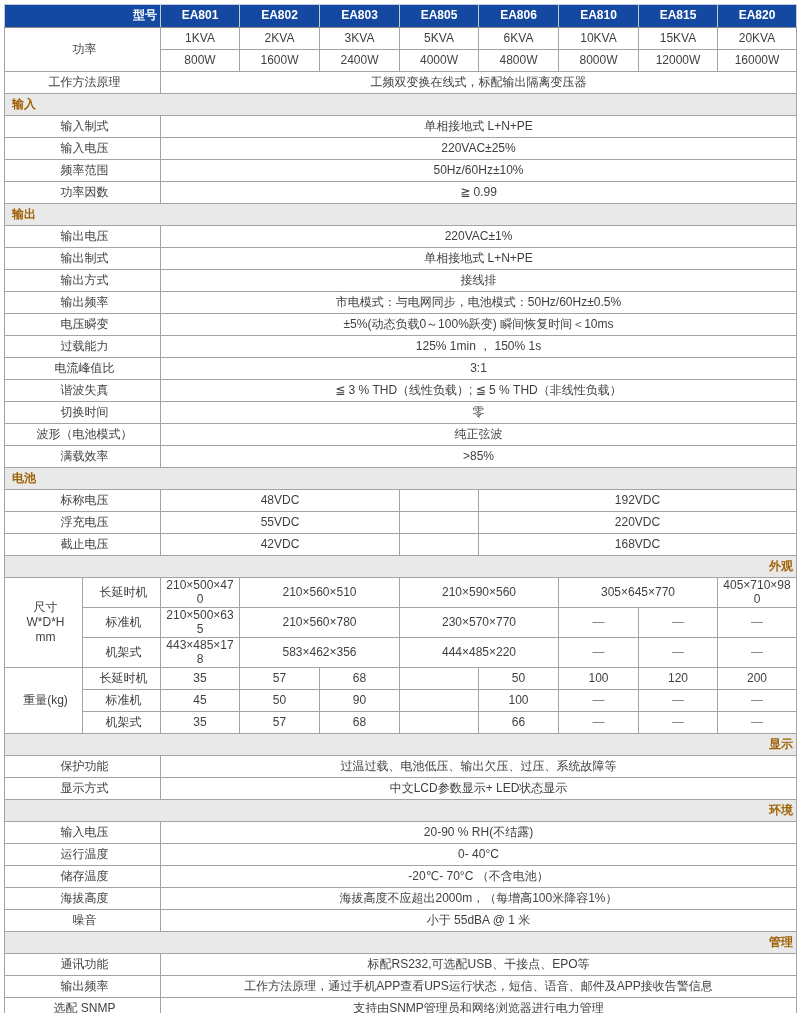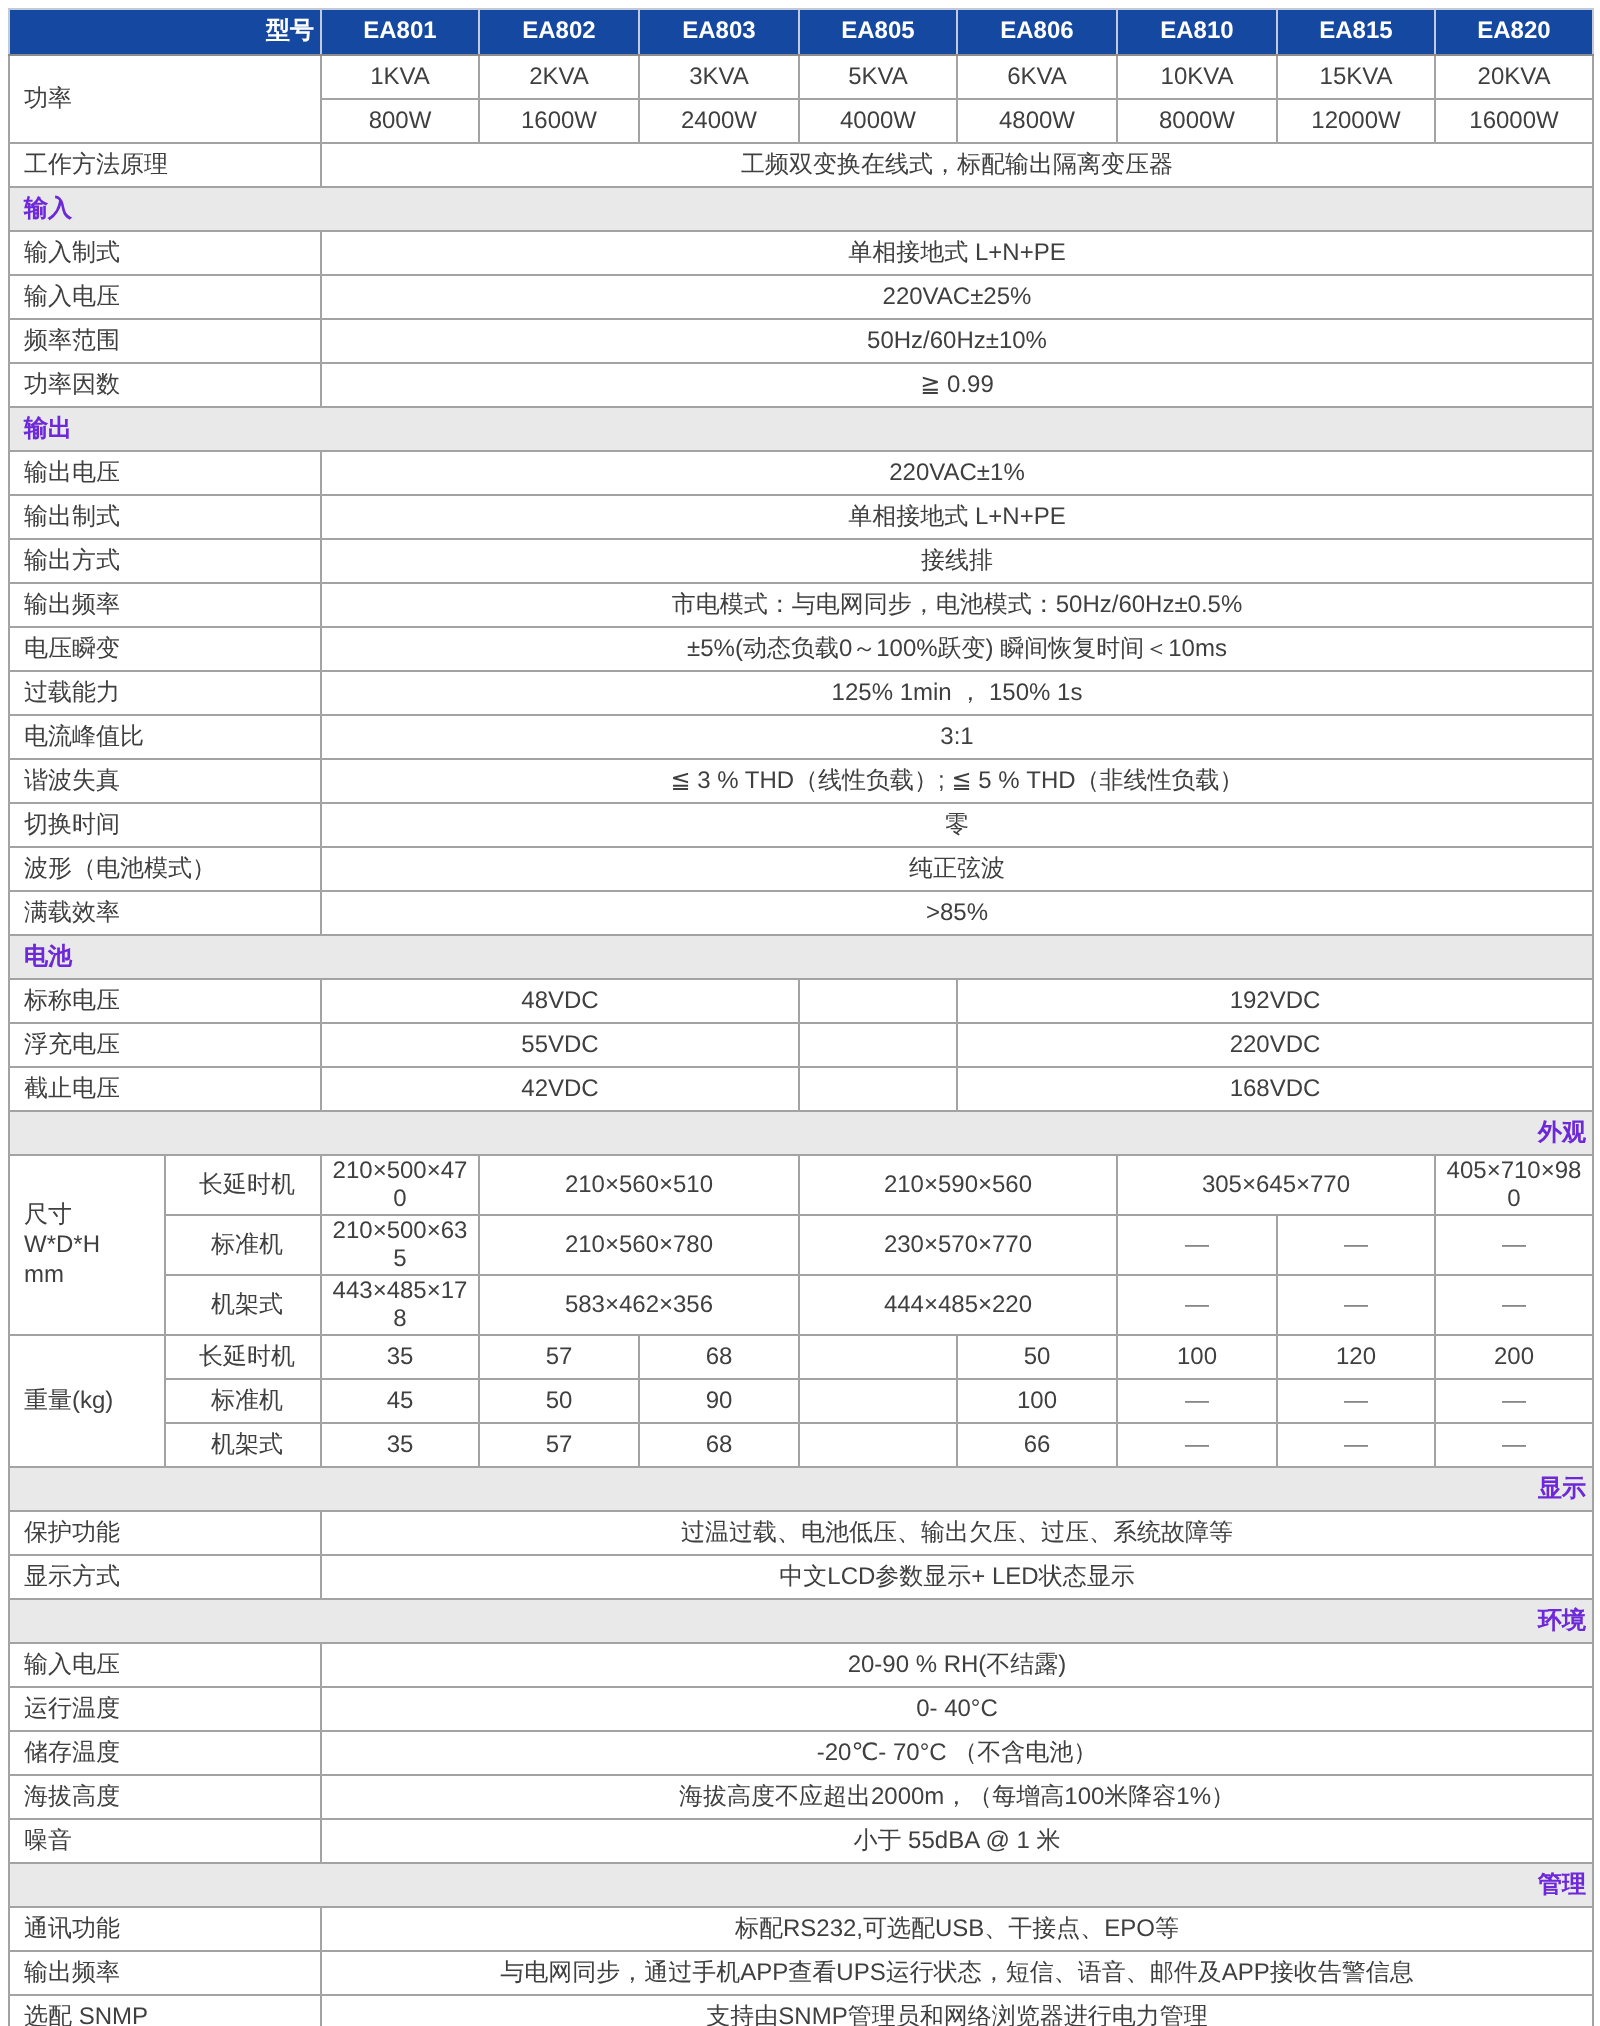--- a/index.html
+++ b/index.html
@@ -31,26 +31,26 @@
   }
   th {
     background: #1548a0;
     color: #ffffff;
     font-weight: bold;
     height: 22px;
     border: 1px solid #c2c9d8;
     border-bottom-color: #8c8c8c;
   }
   th.model-th { text-align: right; padding-left: 8px; }
-  td.lbl { text-align: left; padding-left: 7px; }
+  td.lbl { text-align: center; padding-left: 7px; }
   td.sub { text-align: center; padding-left: 7px; margin-left: 28px; }
   td.sec {
     background: #e9e9e9;
     font-weight: bold;
-    color: #6d28d9;
+    color: #a16207;
     text-align: left;
     padding-left: 7px;
   }
   td.sec.center { text-align: right; padding-left: 3px; }
   tr.dim td { height: 29px; }
   td.multiline { white-space: pre-line; line-height: 1.25; }
   td.wrap-all { word-break: break-all; }
   td.dash { color: #7a7a7a; }
 </style>
 </head>
@@ -306,21 +306,21 @@
 
   <tr>
     <td class="sec center" colspan="10">管理</td>
   </tr>
   <tr>
     <td class="lbl" colspan="2">通讯功能</td>
     <td colspan="8">标配RS232,可选配USB、干接点、EPO等</td>
   </tr>
   <tr>
     <td class="lbl" colspan="2">输出频率</td>
-    <td colspan="8">与电网同步，通过手机APP查看UPS运行状态，短信、语音、邮件及APP接收告警信息</td>
+    <td colspan="8">工作方法原理，通过手机APP查看UPS运行状态，短信、语音、邮件及APP接收告警信息</td>
   </tr>
   <tr>
     <td class="lbl" colspan="2">选配 SNMP</td>
     <td colspan="8">支持由SNMP管理员和网络浏览器进行电力管理</td>
   </tr>
 
 </tbody>
     </table>
 </div>
 

